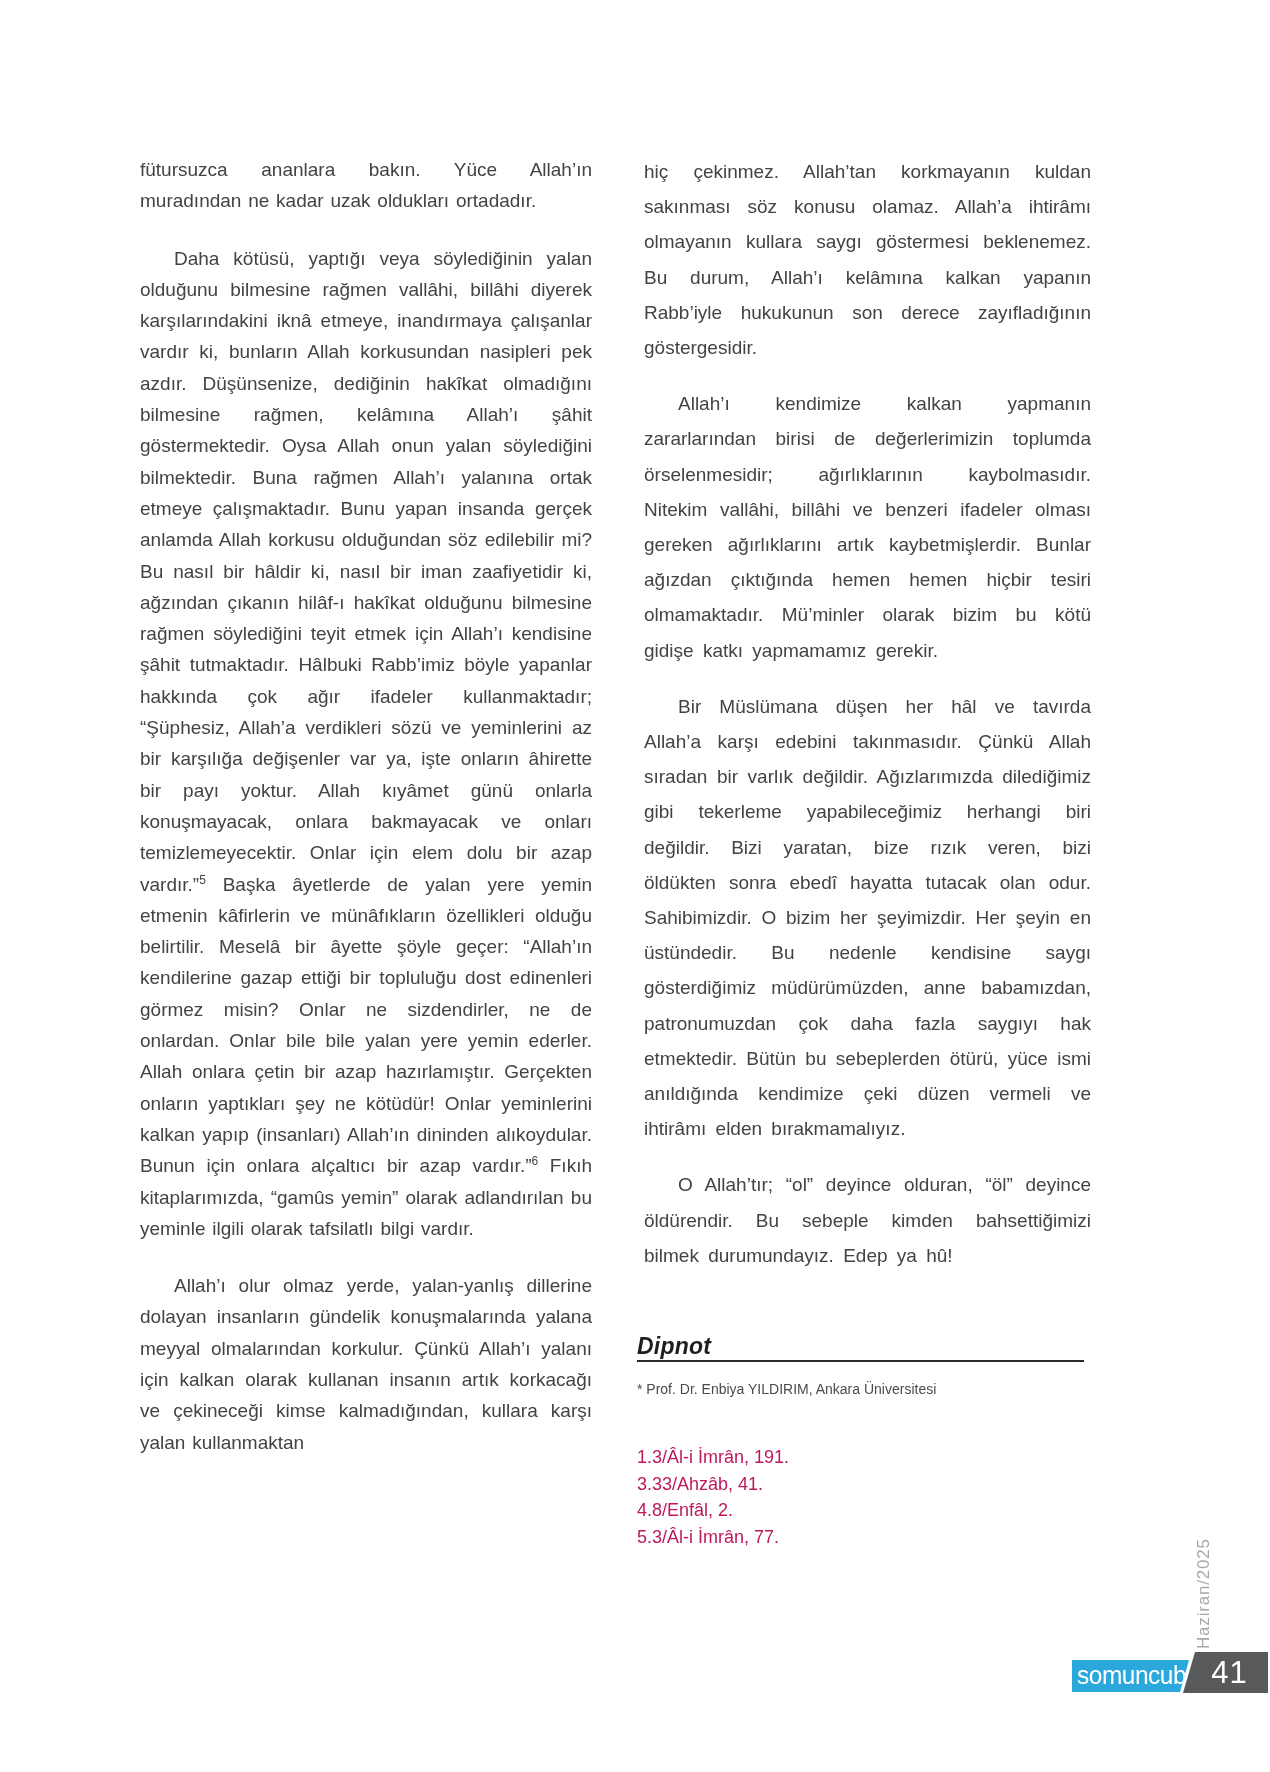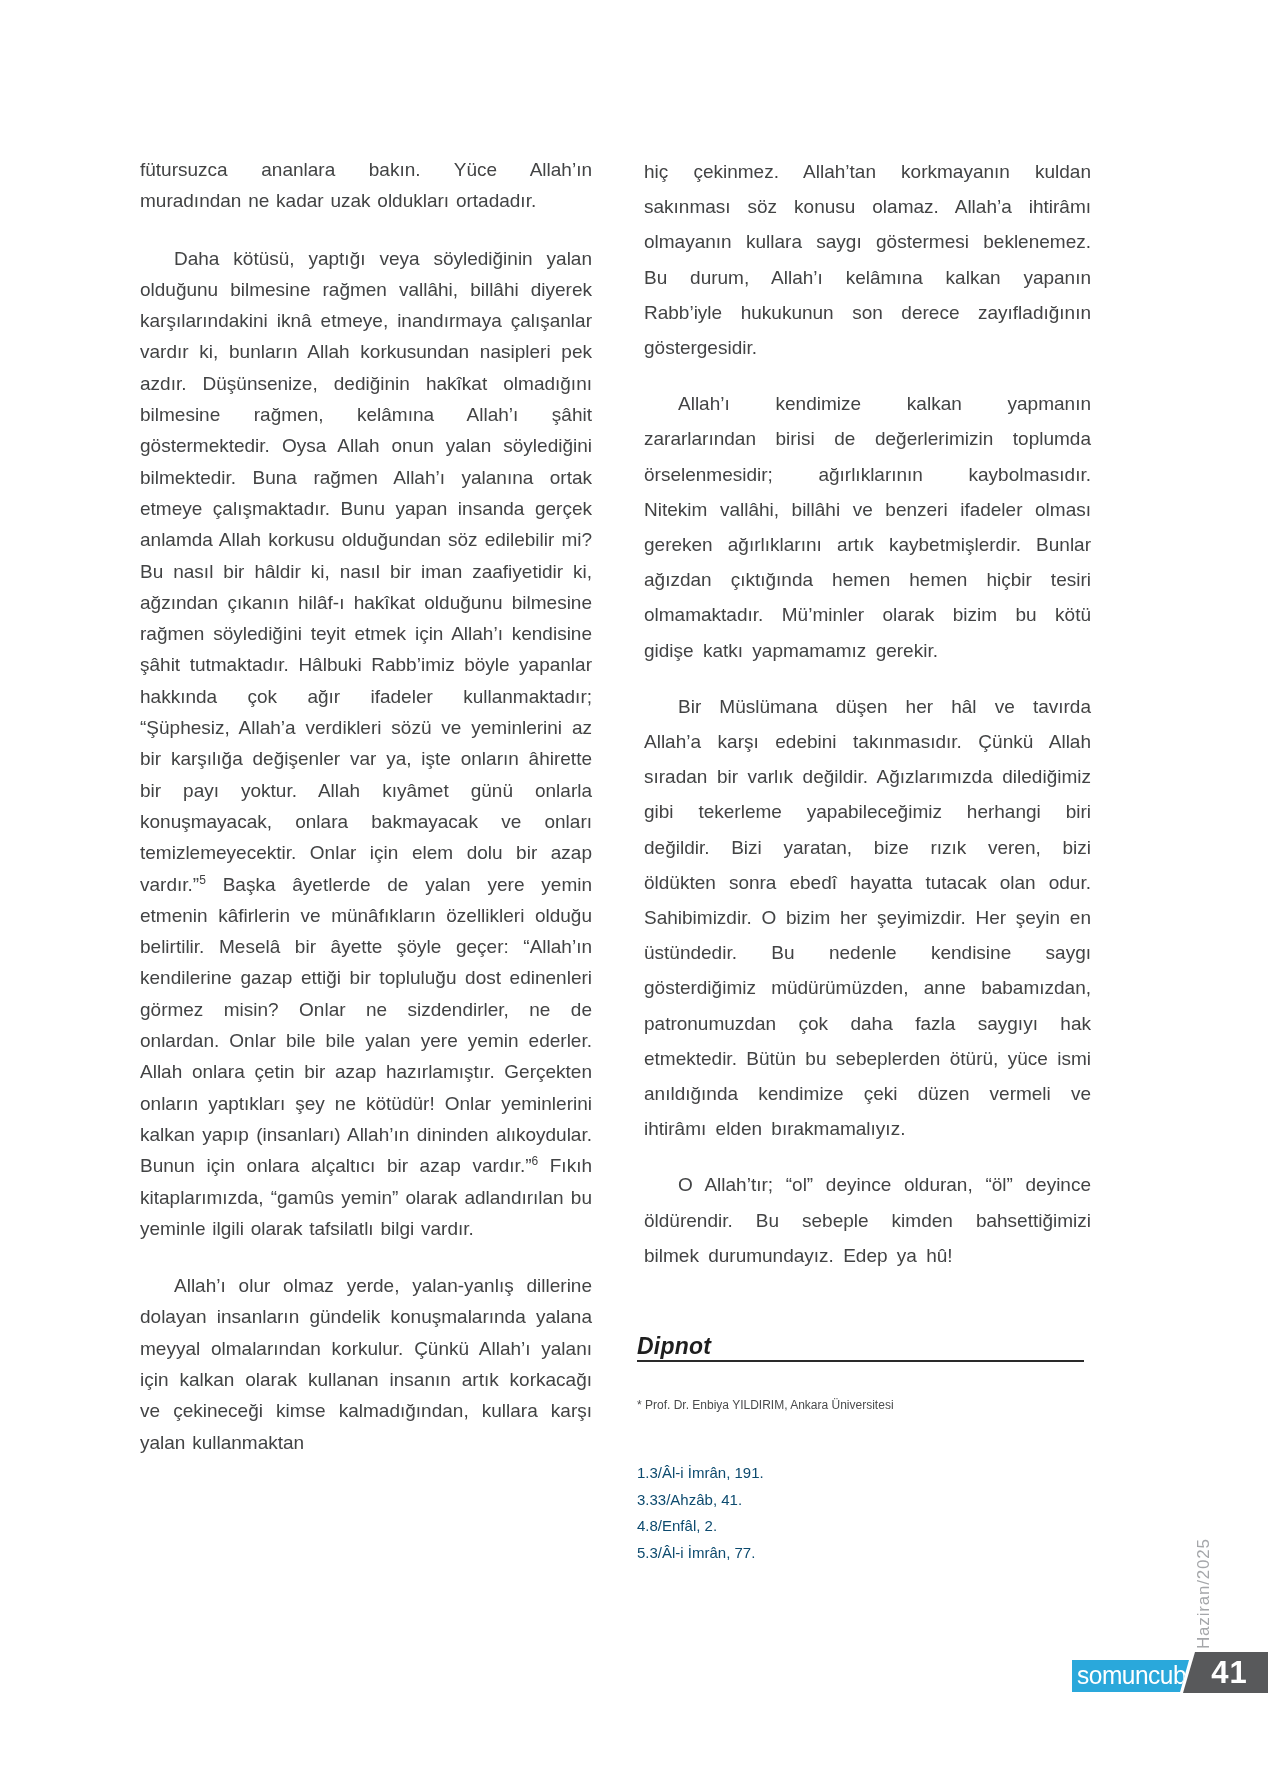--- a/index.html
+++ b/index.html
@@ -47,29 +47,29 @@
   }
   .dipnot-heading {
     font-size: 23px;
     font-weight: bold;
     font-style: italic;
     color: #1e1e1e;
     border-bottom: 2px solid #2a2a2a;
     letter-spacing: 0.2px;
   }
   .author-note {
-    margin-top: 31px;
-    font-size: 12px;
+    margin-top: 15px;
+    font-size: 14px;
     color: #4a4b4c;
     line-height: 25px;
   }
   .footnote-list { margin-top: 42px; }
   .footnote-item {
-    font-size: 15px;
-    color: #0c4a6e;
+    font-size: 18px;
+    color: #be185d;
     line-height: 26.6px;
   }
 
   
   .issue-vertical {
     position: absolute;
     left: 1194px; top: 1549px;
     height: 100px; width: 24px;
     writing-mode: vertical-rl;
     transform: rotate(180deg);
@@ -104,21 +104,21 @@
     background: #58595b;
     clip-path: polygon(12px 0, 100% 0, 100% 100%, 0 100%);
     display: flex; align-items: center; justify-content: center;
     box-sizing: border-box;
     padding-left: 8px;
   }
   .logo-gray .page-number {
     color: #ffffff;
     font-size: 31px;
     letter-spacing: 1px;
-    font-weight: 700;
+    font-weight: 400;
   }
 </style>
 </head>
 <body>
 
 <div class="page">
 
   <div class="col col-left">
     <p>fütursuzca ananlara bakın. Yüce Allah’ın muradından ne kadar uzak oldukları ortadadır.</p>
     <p class="indent"><span>Daha kötüsü, yaptığı veya söylediğinin yalan olduğunu bilmesine rağmen vallâhi, billâhi diyerek karşılarındakini iknâ etmeye, inandırmaya çalışanlar vardır ki, bunların Allah korkusundan nasipleri pek azdır. Düşünsenize, dediğinin hakîkat olmadığını bilmesine rağmen, kelâmına Allah’ı şâhit göstermektedir. Oysa Allah onun yalan söylediğini bilmektedir. Buna rağmen Allah’ı yalanına ortak etmeye çalışmaktadır. Bunu yapan insanda gerçek anlamda Allah korkusu olduğundan söz edilebilir mi? Bu nasıl bir hâldir ki, nasıl bir iman zaafiyetidir ki, ağzından çıkanın hilâf-ı hakîkat olduğunu bilmesine rağmen söylediğini teyit etmek için Allah’ı kendisine şâhit tutmaktadır. Hâlbuki Rabb’imiz böyle yapanlar hakkında çok ağır ifadeler kullanmaktadır; “Şüphesiz, Allah’a verdikleri sözü ve yeminlerini az bir karşılığa değişenler var ya, işte onların âhirette bir payı yoktur. Allah kıyâmet günü onlarla konuşmayacak, onlara bakmayacak ve onları temizlemeyecektir. Onlar için elem dolu bir azap vardır.”</span><sup class="fnref">5</sup><span>  Başka âyetlerde de yalan yere yemin etmenin kâfirlerin ve münâfıkların özellikleri olduğu belirtilir. Meselâ bir âyette şöyle geçer: “Allah’ın kendilerine gazap ettiği bir topluluğu dost edinenleri görmez misin? Onlar ne sizdendirler, ne de onlardan. Onlar bile bile yalan yere yemin ederler. Allah onlara çetin bir azap hazırlamıştır. Gerçekten onların yaptıkları şey ne kötüdür! Onlar yeminlerini kalkan yapıp (insanları) Allah’ın dininden alıkoydular. Bunun için onlara alçaltıcı bir azap vardır.”</span><sup class="fnref">6</sup><span> Fıkıh kitaplarımızda, “gamûs yemin” olarak adlandırılan bu yeminle ilgili olarak tafsilatlı bilgi vardır.</span></p>

